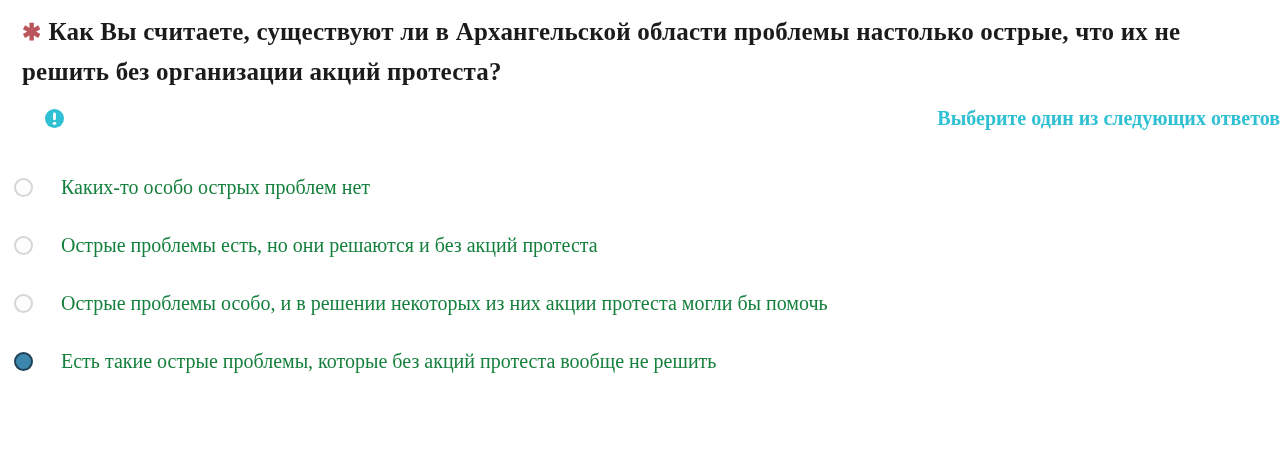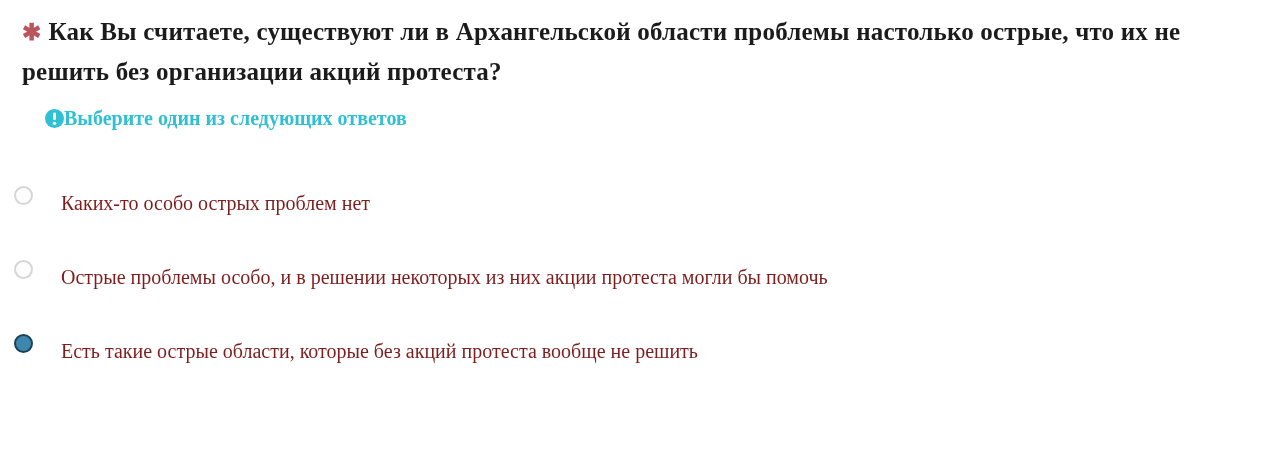--- a/index.html
+++ b/index.html
@@ -30,21 +30,22 @@
   .req {
     color: #bb555c;
     font-size: 23px;
     margin-right: 7px;
     vertical-align: baseline;
   }
   .hint {
     margin-top: 16px;
     display: flex;
     align-items: center;
-    justify-content: flex-start;
+    justify-content: space-between;
+    gap: 8px;
     color: #30c0d3;
     font-weight: bold;
     font-size: 20px;
     padding-left: 45px; 
   }
   .hint-icon {
     display: inline-flex;
     width: 19px;
     height: 19px;
   }
@@ -68,23 +69,22 @@
     background: #fdfdfd;
     box-sizing: content-box;
   }
   .radio.selected {
     border-color: #1f4257;
     background: #3d87ae;
   }
   .option-label {
     margin-left: 28px;
     font-size: 20px;
-    color: #7f1d1d;
+    color: #15803d;
     line-height: 1.1;
-    margin-top: 16px;
   }
 </style>
 </head>
 <body>
 
 <div class="question">
 
   <h1 class="question-title">
     <span class="req">✱</span><span>Как Вы считаете, существуют ли в Архангельской области проблемы настолько острые, что их не решить без организации акций протеста?</span>
   </h1>
@@ -100,21 +100,25 @@
     <span class="hint-text">Выберите один из следующих ответов</span>
   </div>
 
   <ul class="options">
     <li class="option">
       <span class="radio"></span>
       <span class="option-label">Каких-то особо острых проблем нет</span>
     </li>
     <li class="option">
       <span class="radio"></span>
+      <span class="option-label">Острые проблемы есть, но они решаются и без акций протеста</span>
+    </li>
+    <li class="option">
+      <span class="radio"></span>
       <span class="option-label">Острые проблемы особо, и в решении некоторых из них акции протеста могли бы помочь</span>
     </li>
     <li class="option">
       <span class="radio selected"></span>
-      <span class="option-label">Есть такие острые области, которые без акций протеста вообще не решить</span>
+      <span class="option-label">Есть такие острые проблемы, которые без акций протеста вообще не решить</span>
     </li>
   </ul>
 
 </div>
 
 </body></html>

